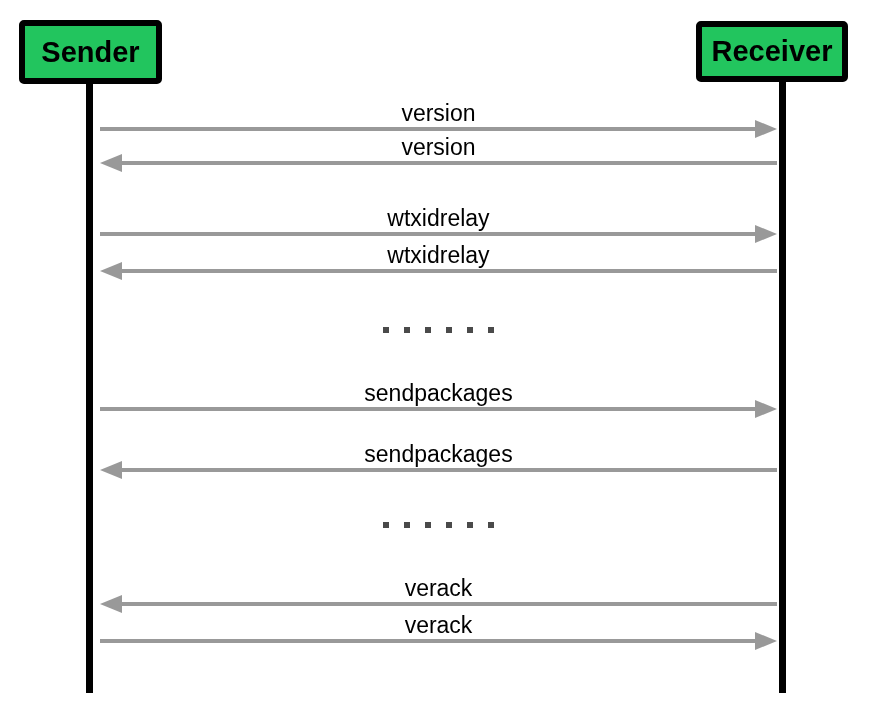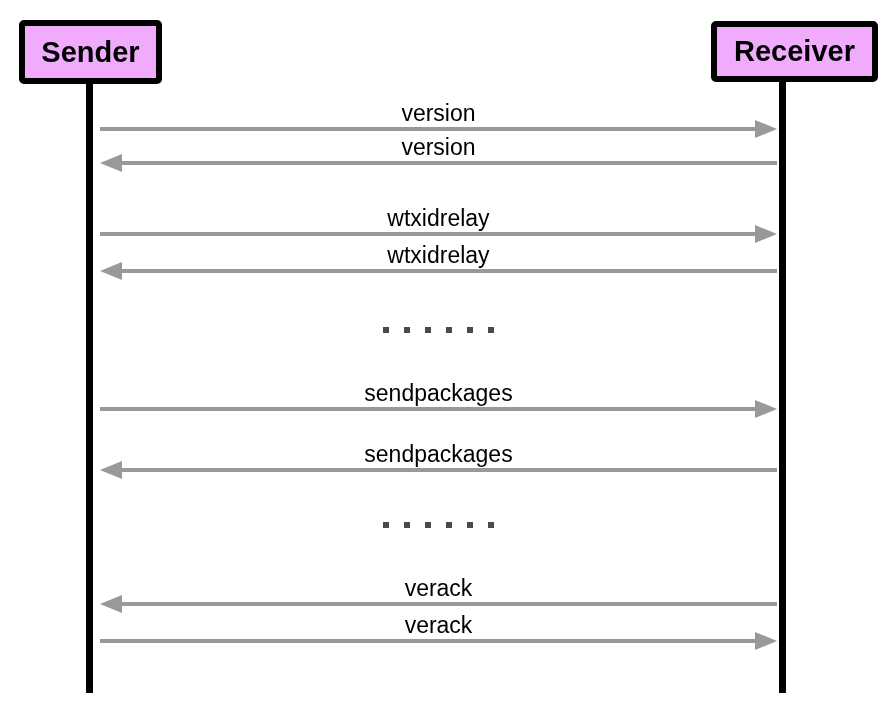--- a/index.html
+++ b/index.html
@@ -14,33 +14,33 @@
     height: 708px;
     background: #ffffff;
     overflow: hidden;
   }
   
   .actor-box {
     position: absolute;
     box-sizing: border-box;
     border: 6px solid #000000;
     border-radius: 5px;
-    background: #f0abfc;
+    background: #22c55e;
     display: flex;
     align-items: center;
     justify-content: center;
   }
   .actor-box .actor-label {
     font-size: 29px;
     font-weight: bold;
     color: #000000;
     letter-spacing: 0px;
   }
   .actor-box.sender   { left: 19px;  top: 20px; width: 143px; height: 64px; }
-  .actor-box.receiver { left: 696px; top: 21px; width: 167px; height: 61px; margin-left: 15px; }
+  .actor-box.receiver { left: 696px; top: 21px; width: 152px; height: 61px; }
   
   .lifeline {
     position: absolute;
     width: 7px;
     background: #000000;
   }
   .lifeline.sender-line   { left: 86px;  top: 82px; height: 611px; }
   .lifeline.receiver-line { left: 779px; top: 80px; height: 613px; }
   
   .msg {

